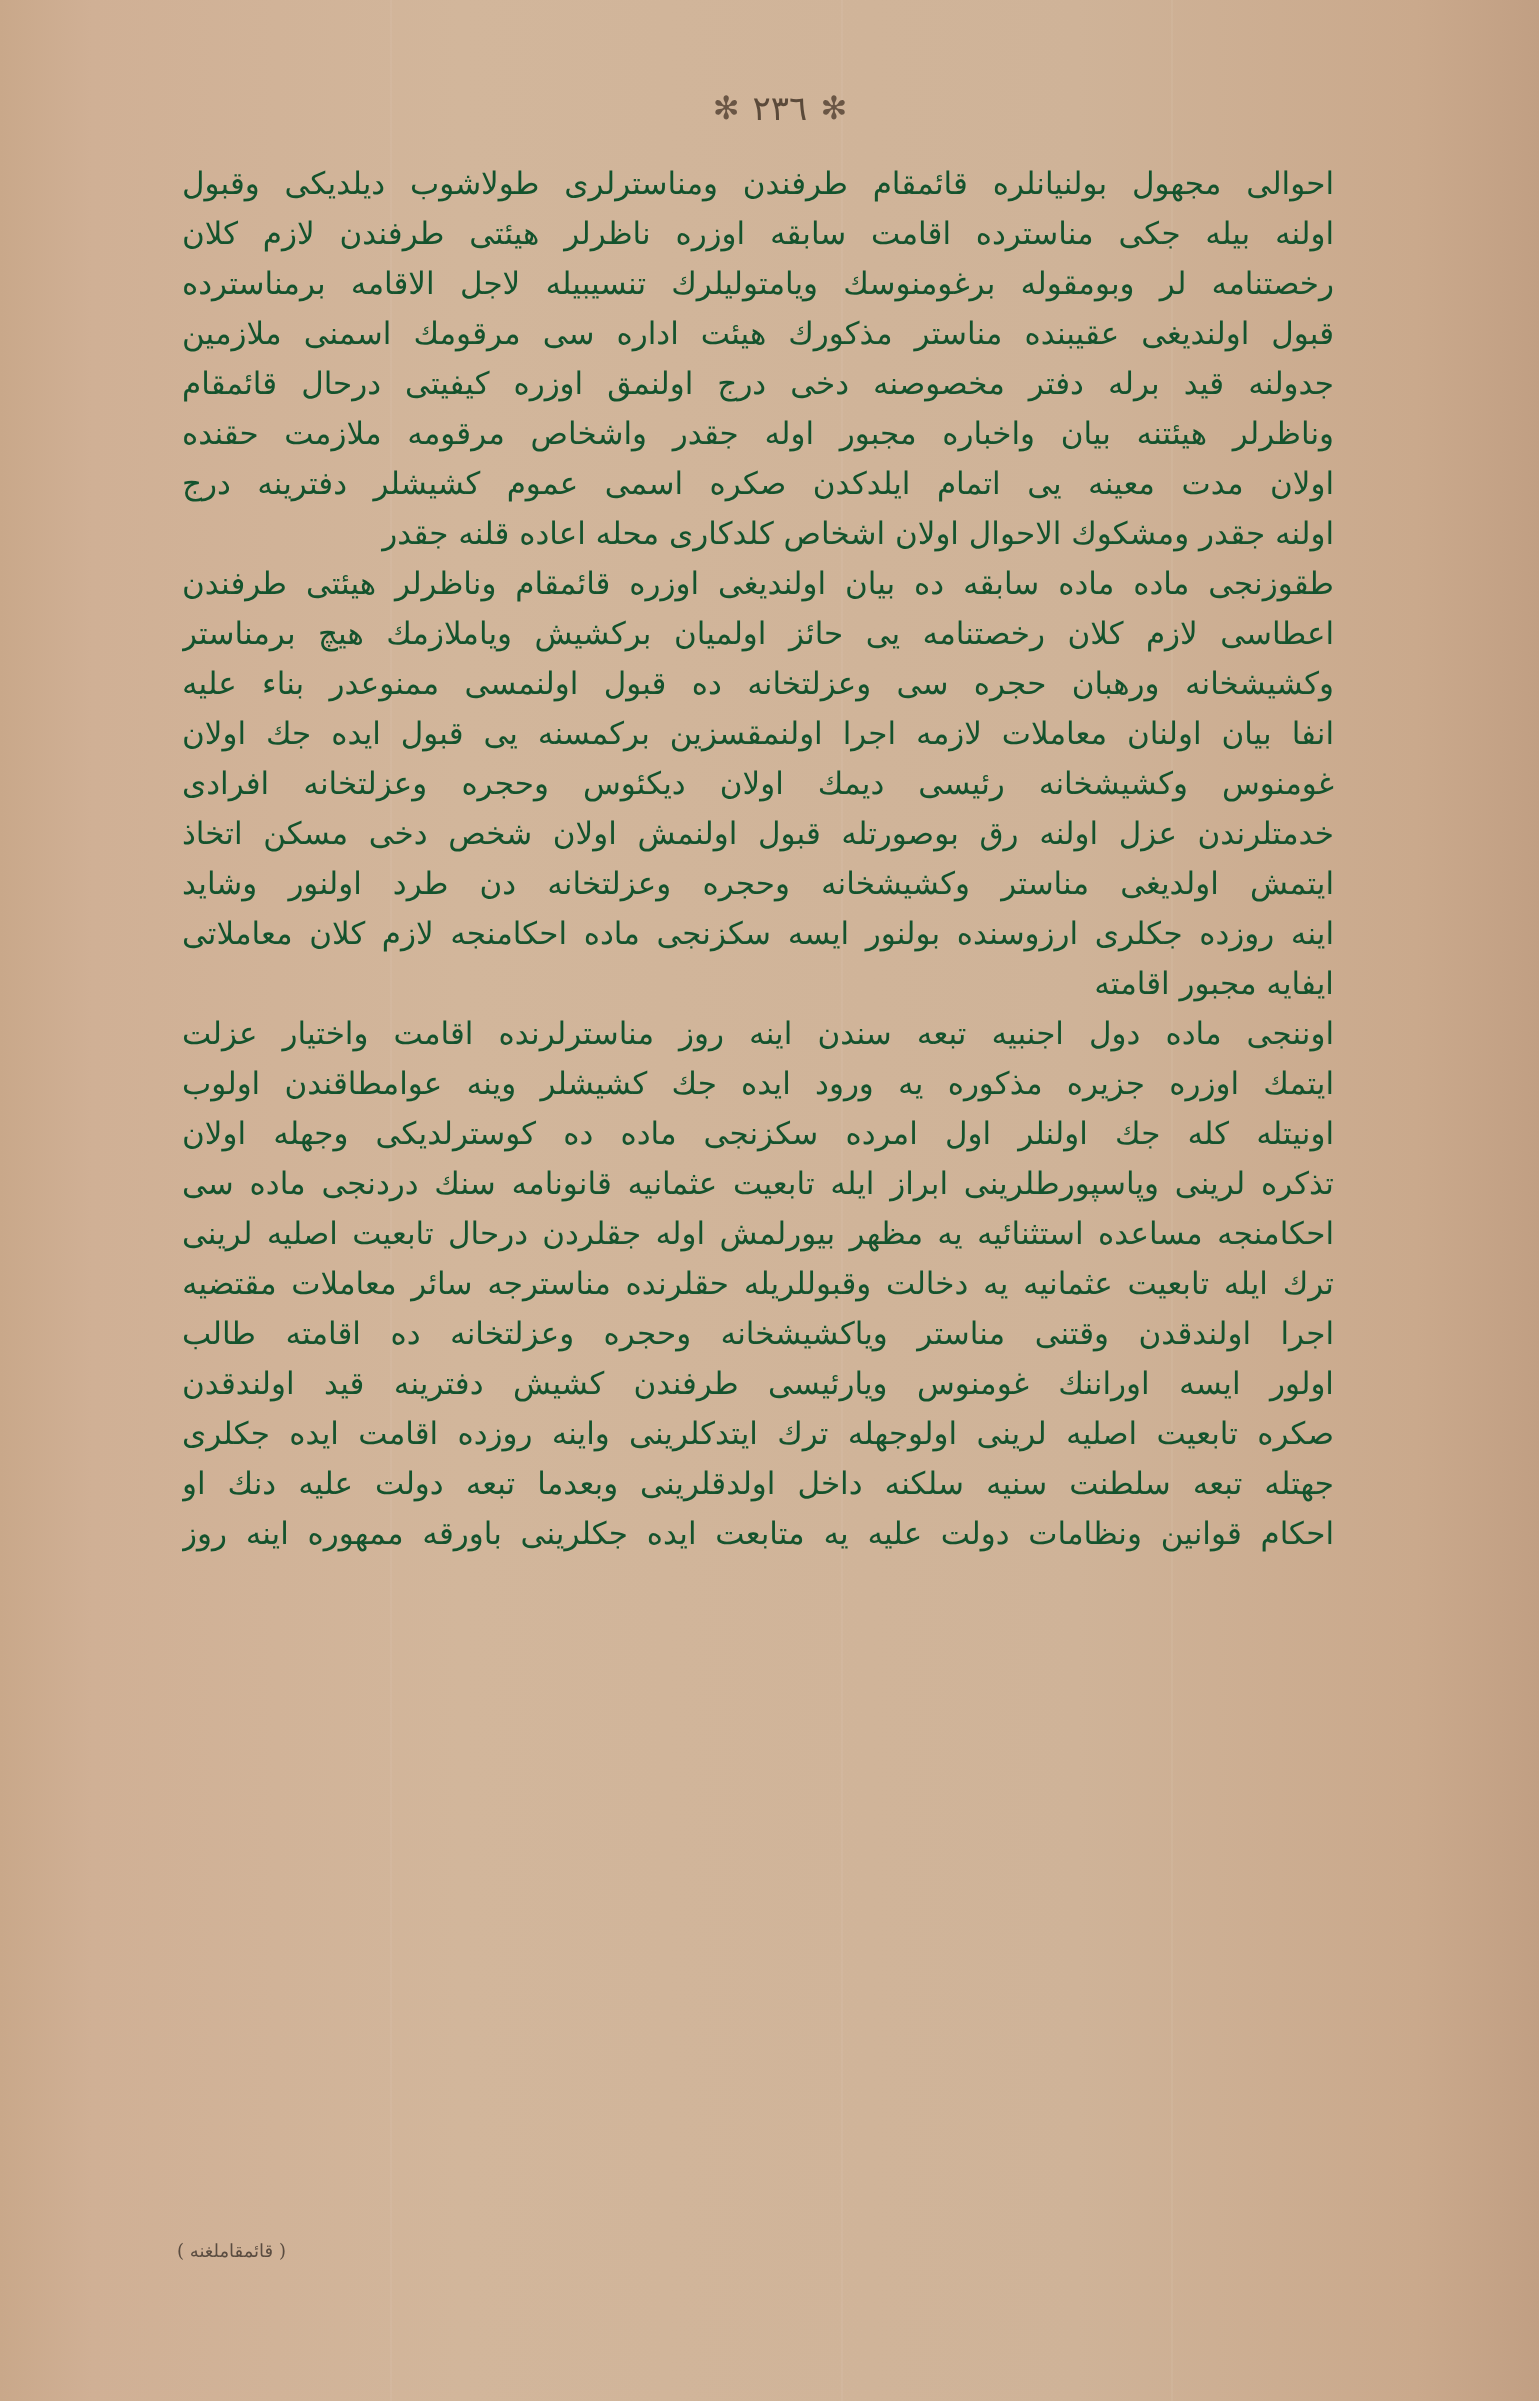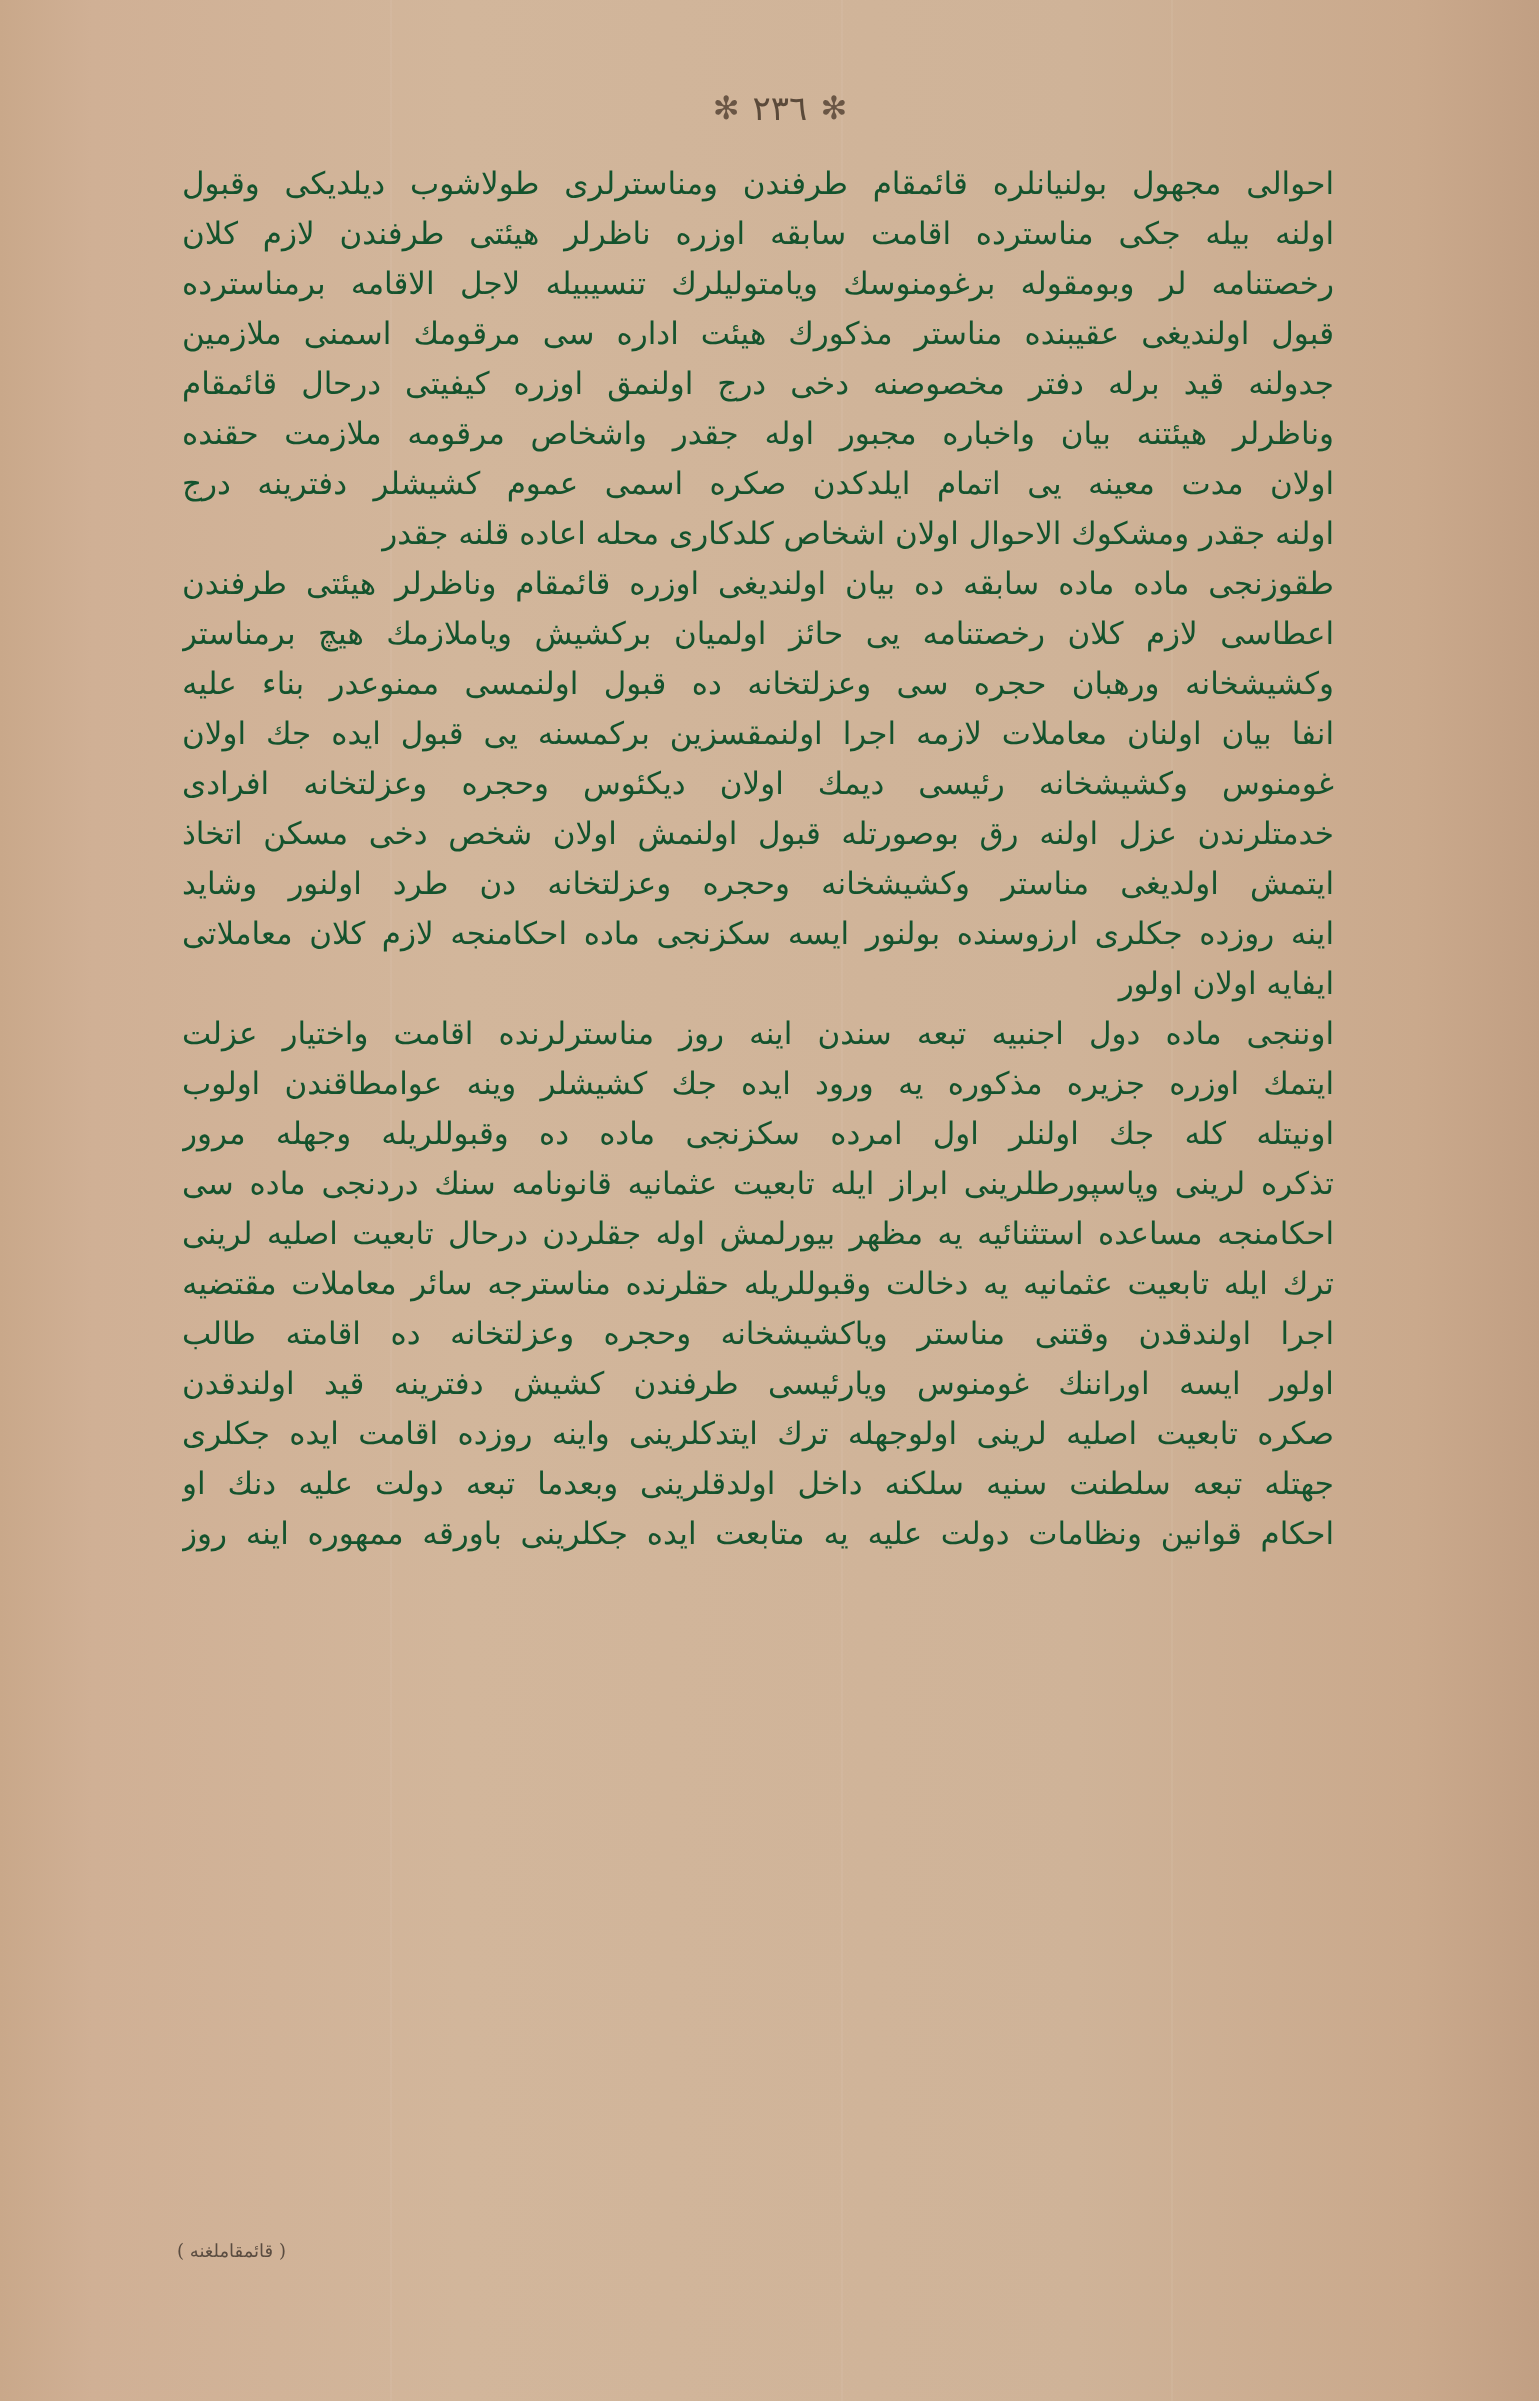--- a/index.html
+++ b/index.html
@@ -107,24 +107,24 @@
     <div class="line">اولان مدت معینه یی اتمام ایلدكدن صكره اسمی عموم كشیشلر دفترینه درج</div>
     <div class="line short" style="padding-right:0; padding-left:186px;">اولنه جقدر ومشكوك الاحوال اولان اشخاص كلدكاری محله اعاده قلنه جقدر</div>
     <div class="line">طقوزنجی ماده   ماده سابقه ده بیان اولندیغی اوزره قائمقام وناظرلر هیئتی طرفندن</div>
     <div class="line">اعطاسی لازم كلان رخصتنامه یی حائز اولمیان بركشیش ویاملازمك هیچ برمناستر</div>
     <div class="line">وكشیشخانه ورهبان حجره سی وعزلتخانه ده قبول اولنمسی ممنوعدر   بناء علیه</div>
     <div class="line">انفا بیان اولنان معاملات لازمه اجرا اولنمقسزین بركمسنه یی قبول ایده جك اولان</div>
     <div class="line">غومنوس وكشیشخانه رئیسی دیمك اولان دیكئوس وحجره وعزلتخانه افرادی</div>
     <div class="line">خدمتلرندن عزل اولنه رق بوصورتله قبول اولنمش اولان شخص دخی مسكن اتخاذ</div>
     <div class="line">ایتمش اولدیغی مناستر وكشیشخانه وحجره وعزلتخانه دن طرد اولنور   وشاید</div>
     <div class="line">اینه روزده جكلری ارزوسنده بولنور ایسه سكزنجی ماده احكامنجه لازم كلان معاملاتی</div>
-    <div class="line short">ایفایه اولان اولور</div>
+    <div class="line short">ایفایه مجبور اقامته</div>
     <div class="line">اوننجی ماده   دول اجنبیه تبعه سندن اینه روز مناسترلرنده اقامت واختیار عزلت</div>
     <div class="line">ایتمك اوزره جزیره مذكوره یه ورود ایده جك كشیشلر وینه عوامطاقندن اولوب</div>
-    <div class="line">اونیتله كله جك اولنلر اول امرده سكزنجی ماده ده وقبوللریله وجهله مرور</div>
+    <div class="line">اونیتله كله جك اولنلر اول امرده سكزنجی ماده ده كوسترلدیكی وجهله اولان</div>
     <div class="line">تذكره لرینی وپاسپورطلرینی ابراز ایله تابعیت عثمانیه قانونامه سنك دردنجی ماده سی</div>
     <div class="line">احكامنجه مساعده استثنائیه یه مظهر بیورلمش اوله جقلردن درحال تابعیت اصلیه لرینی</div>
     <div class="line">ترك ایله تابعیت عثمانیه یه دخالت وقبوللریله حقلرنده مناسترجه سائر معاملات مقتضیه</div>
     <div class="line">اجرا اولندقدن وقتنی مناستر ویاكشیشخانه وحجره وعزلتخانه ده اقامته طالب</div>
     <div class="line">اولور ایسه اوراننك غومنوس ویارئیسی طرفندن كشیش دفترینه قید اولندقدن</div>
     <div class="line">صكره تابعیت اصلیه لرینی اولوجهله ترك ایتدكلرینی واینه روزده اقامت ایده جكلری</div>
     <div class="line">جهتله تبعه سلطنت سنیه سلكنه داخل اولدقلرینی وبعدما تبعه دولت علیه دنك او</div>
     <div class="line">احكام قوانین ونظامات دولت علیه یه متابعت ایده جكلرینی باورقه ممهوره اینه روز</div>
   </div>
 

